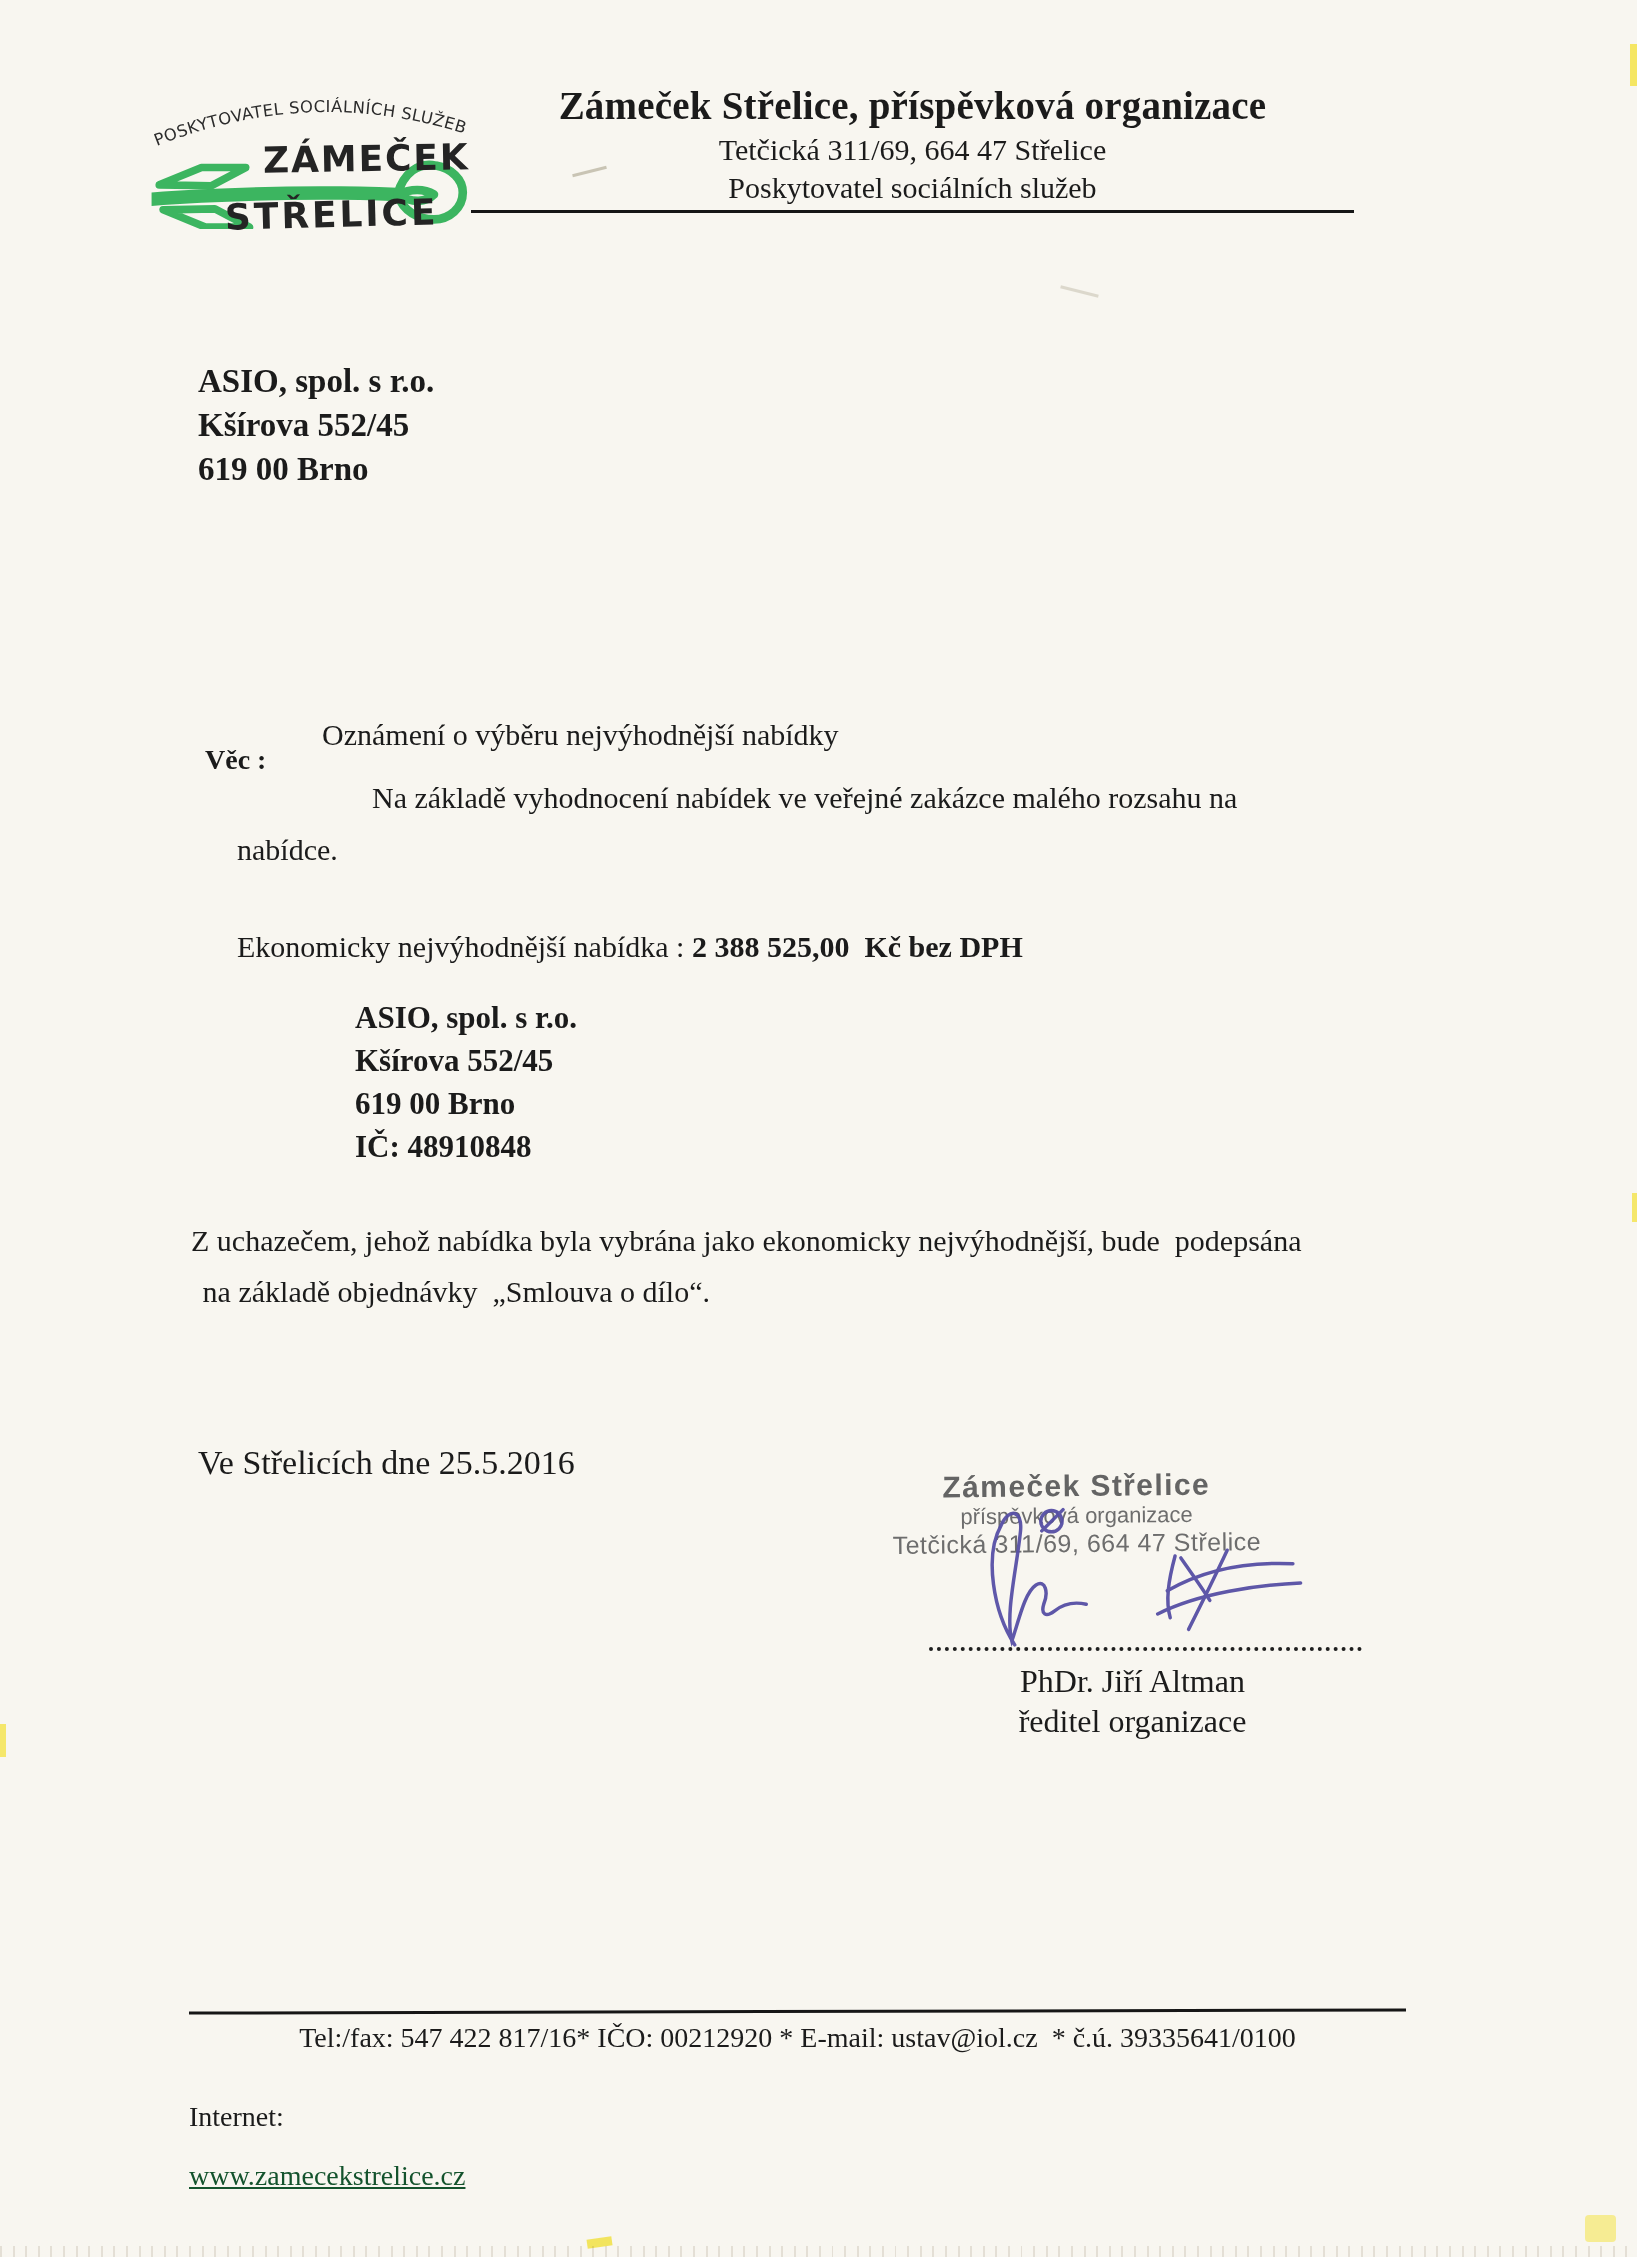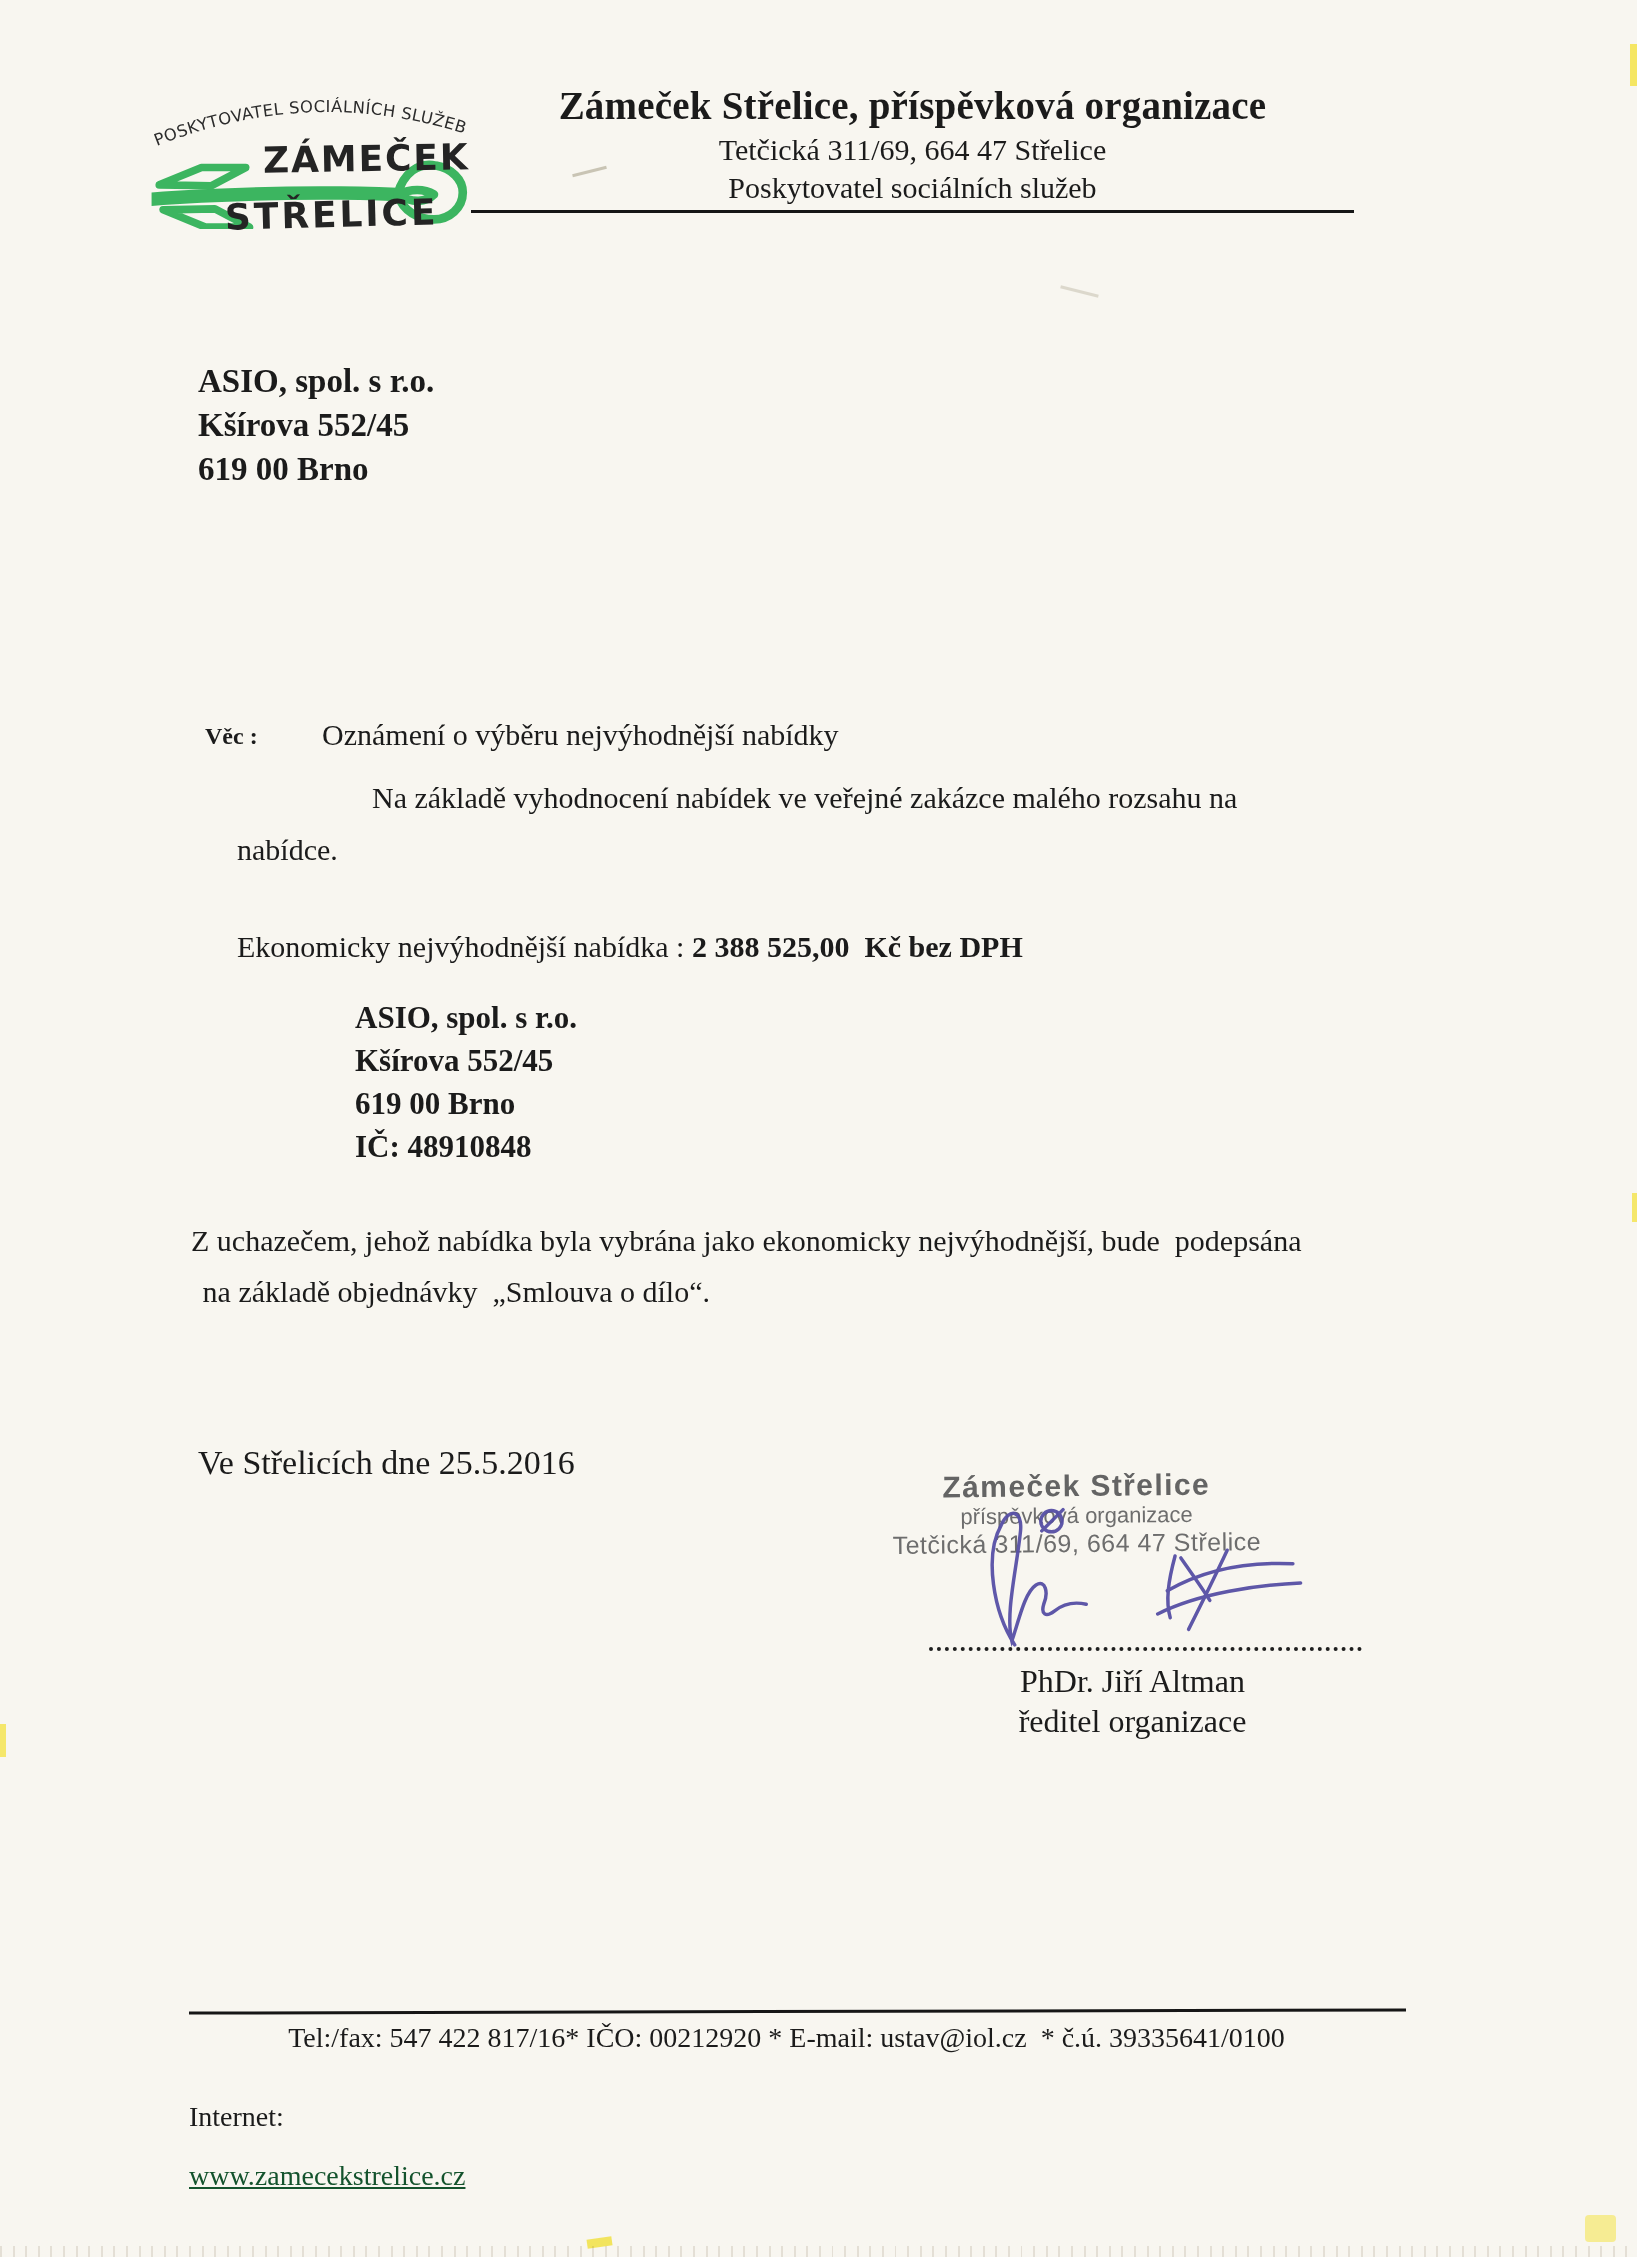--- a/index.html
+++ b/index.html
@@ -35,21 +35,21 @@
     font-size:39px; font-weight:700; letter-spacing:0.2px;
   }
   .header-address { left:454px; top:133px; width:917px; text-align:center; font-size:30px; }
   .header-subtitle { left:454px; top:171px; width:917px; text-align:center; font-size:30px; }
   .header-rule { left:471px; top:210px; width:883px; height:2.9px; background:#161616; }
 
   
   .recipient { left:198px; top:359px; font-size:33px; font-weight:700; line-height:44px; }
 
   
-  .subject-label { left:205px; top:723px; font-size:24px; font-weight:700;font-family:Liberation Serif, serif; }
+  .subject-label { left:205px; top:744px; font-size:28px; font-weight:700;font-family:Liberation Serif, serif; }
   .subject-text  { left:322px; top:718px; font-size:30px; }
 
   
   .para1 { left:237px; top:772px; width:1139px; font-size:30px; line-height:52px; }
   .para1 .first { text-indent:135px; }
   .price-line { left:237px; top:930px; font-size:30px; }
   .price-value { font-weight:700; }
   .winner { left:355px; top:996px; font-size:31px; font-weight:700; line-height:43px; }
   .para2 { left:191px; top:1215px; width:1246px; font-size:30px; line-height:51px; }
   .para2 .second { padding-left:11.6px; }
@@ -64,21 +64,21 @@
   .stamp-l1 { font-size:30px; font-weight:700; letter-spacing:1.4px; color:#646464; }
   .stamp-l2 { font-size:22px; }
   .stamp-l3 { font-size:25px; letter-spacing:0.5px; }
   .signature-svg { left:951px; top:1498px; width:367px; height:172px; z-index:3; }
   .sig-dots { left:929px; top:1628px; width:433px; height:23px; border-bottom:4.8px dotted #1f1f1f; }
   .signer-name  { left:966px; top:1663px; width:333px; text-align:center; font-size:32px; }
   .signer-title { left:966px; top:1703px; width:333px; text-align:center; font-size:32px; }
 
   
   .footer-rule { left:189px; top:2010px; width:1217px; height:2.9px; background:#161616; transform:rotate(-0.15deg); }
-  .footer-l1 { left:178px; top:2022px; width:1217px; text-align:center; font-size:28px;font-family:Liberation Serif, serif; }
+  .footer-l1 { left:189px; top:2022px; width:1217px; text-align:center; font-size:28px;font-family:Liberation Serif, serif; }
   .footer-l2 { left:189px; top:2060px; width:1217px; text-align:center; font-size:28px; }
   .footer-l3 { left:189px; top:2101px; width:1217px; display:flex; justify-content:space-between; gap:27px; font-size:28px;flex-direction:column; }
   .footer-link { color:#14532d; text-decoration:underline; cursor:pointer; }
 
   
   .mark { position:absolute; }
   .y1 { left:1630px; top:44px;   width:7.7px;  height:42px; background:#f4e34a; opacity:.85; }
   .y2 { left:1632px; top:1193px; width:5.8px;  height:29px; background:#f4e34a; opacity:.8; }
   .y3 { left:0;      top:1724px; width:5.8px;  height:33px; background:#f4e34a; opacity:.8; }
   .y4 { left:587px;  top:2238px; width:25px; height:8.7px;  background:#f0e03a; opacity:.8; transform:rotate(-8deg); }

